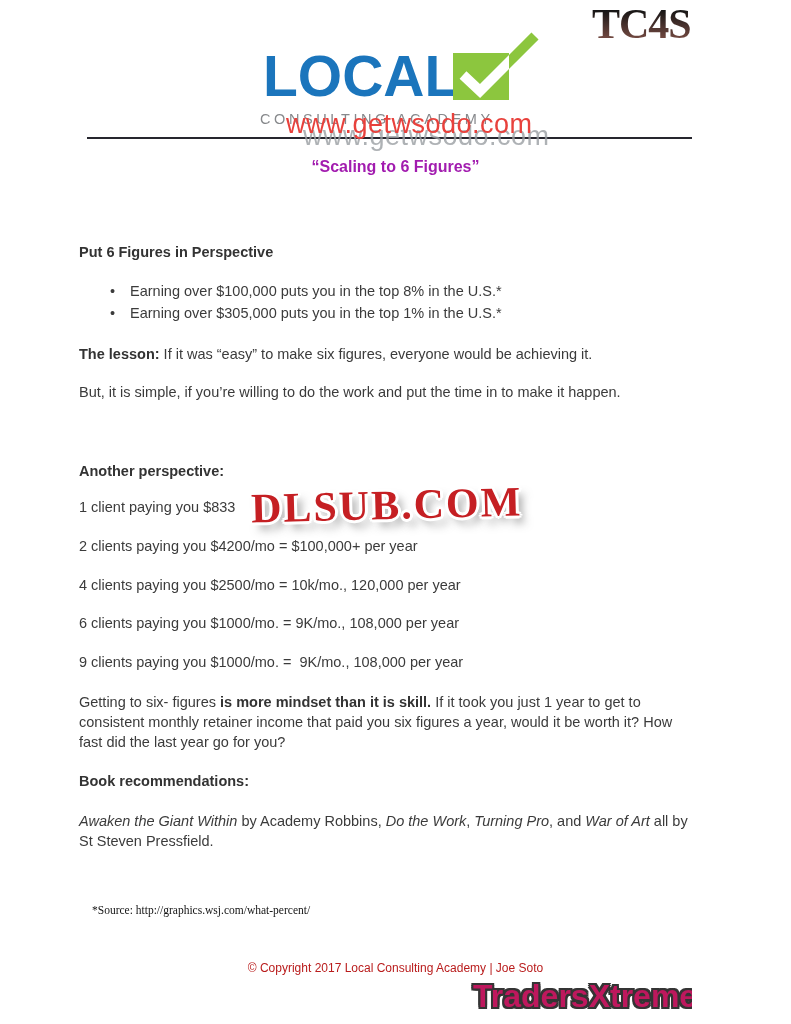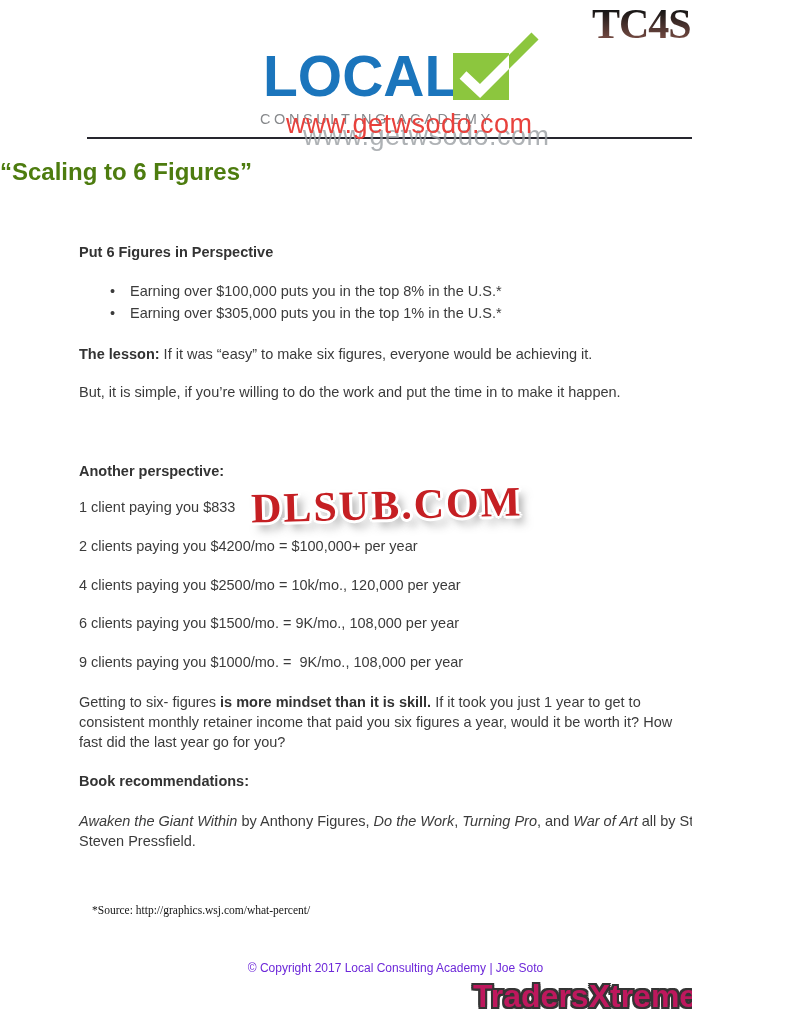--- a/index.html
+++ b/index.html
@@ -26,30 +26,30 @@
                           0 5px 1px #fff,0 -5px 1px #fff,5px 0 1px #fff,-5px 0 1px #fff;}
 
   
   .logo-word{left:263px;top:48px;font-size:57px;font-weight:bold;line-height:1;
              color:#1b75bc;letter-spacing:0;}
   .logo-check{left:449px;top:24px;}
   .logo-sub{left:260px;top:99px;font-size:14.5px;letter-spacing:3.6px;color:#87898c;margin-top:12px;}
   .rule{left:87px;top:137px;width:614px;height:2px;background:#26262e;z-index:2;}
 
   
-  .title{left:0;top:158px;width:791px;font-size:24px;font-weight:bold;color:#4d7c0f;}
+  .title{left:0;top:158px;width:791px;text-align:center;font-size:16px;font-weight:bold;color:#a21caf;}
   .bt{font-size:14.5px;line-height:20px;color:#3b3b3b;}
   .bold{font-weight:bold;color:#333;}
   .col{left:79px;width:620px;}
   .client{white-space:pre-wrap;}
   .bullets{left:110px;top:281px;width:590px;list-style:none;margin:0;padding:0;}
   .bullets li{display:flex;line-height:21.5px;}
   .dot{width:20px;flex:0 0 20px;}
   .src{left:92px;top:904px;font-family:"Liberation Serif",serif;font-size:11.5px;color:#141414;}
-  .copyright{left:0;top:961px;width:791px;text-align:center;font-size:12px;color:#6d28d9;}
+  .copyright{left:0;top:961px;width:791px;text-align:center;font-size:12px;color:#b91c1c;}
   i{font-style:italic;}
 </style>
 </head>
 <body>
 
 <div class="page">
 
   <div class="abs wm-tc4s">TC4S.net</div>
 
   <div class="abs logo-word">LOCAL</div>
@@ -88,26 +88,26 @@
   <div class="abs col bt" style="top:382px">But, it is simple, if you’re willing to do the work and put the time in to make it happen.</div>
 
   <div class="abs col bt" style="top:344px"><span class="bold">The lesson:</span><span> If it was “easy” to make six figures, everyone would be achieving it.</span></div>
 
   <div class="abs col bt bold" style="top:461px">Another perspective:</div>
 
   <div class="abs col bt client" style="top:497px">1 client paying you $833</div>
   <div class="abs wm-dlsub">DLSUB.COM</div>
   <div class="abs col bt client" style="top:536px">2 clients paying you $4200/mo = $100,000+ per year</div>
   <div class="abs col bt client" style="top:575px">4 clients paying you $2500/mo = 10k/mo., 120,000 per year</div>
-  <div class="abs col bt client" style="top:613px">6 clients paying you $1500/mo. = 9K/mo., 108,000 per year</div>
+  <div class="abs col bt client" style="top:613px">6 clients paying you $1000/mo. = 9K/mo., 108,000 per year</div>
   <div class="abs col bt client" style="top:652px">9 clients paying you $1000/mo. =  9K/mo., 108,000 per year</div>
 
   <div class="abs col bt" style="top:692px"><span>Getting to six- figures </span><span class="bold">is more mindset than it is skill.</span><span> If it took you just 1 year to get to consistent monthly retainer income that paid you six figures a year, would it be worth it? How fast did the last year go for you?</span></div>
 
   <div class="abs col bt bold" style="top:771px">Book recommendations:</div>
 
-  <div class="abs col bt" style="top:811px"><i>Awaken the Giant Within</i><span> by Anthony Figures, </span><i>Do the Work</i><span>, </span><i>Turning Pro</i><span>, and </span><i>War of Art</i><span> all by St Steven Pressfield.</span></div>
+  <div class="abs col bt" style="top:811px"><i>Awaken the Giant Within</i><span> by Academy Robbins, </span><i>Do the Work</i><span>, </span><i>Turning Pro</i><span>, and </span><i>War of Art</i><span> all by St Steven Pressfield.</span></div>
 
   <div class="abs src">*Source: http://graphics.wsj.com/what-percent/</div>
   <div class="abs copyright">© Copyright 2017 Local Consulting Academy | Joe Soto</div>
   <div class="abs wm-traders">TradersXtreme.com</div>
 
 </div>
 
 </body></html>

